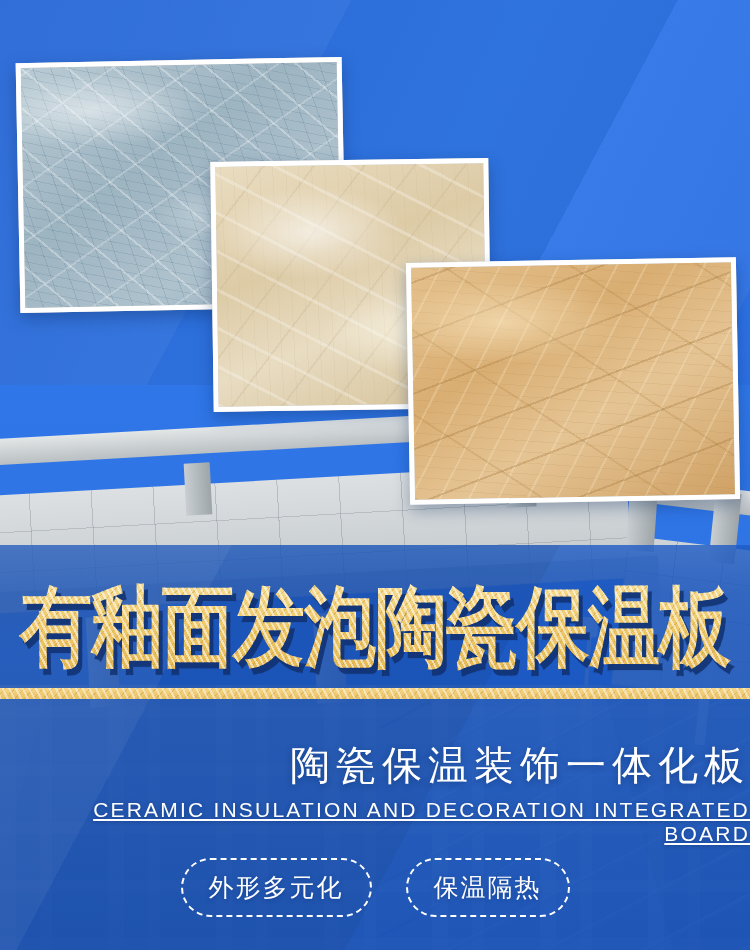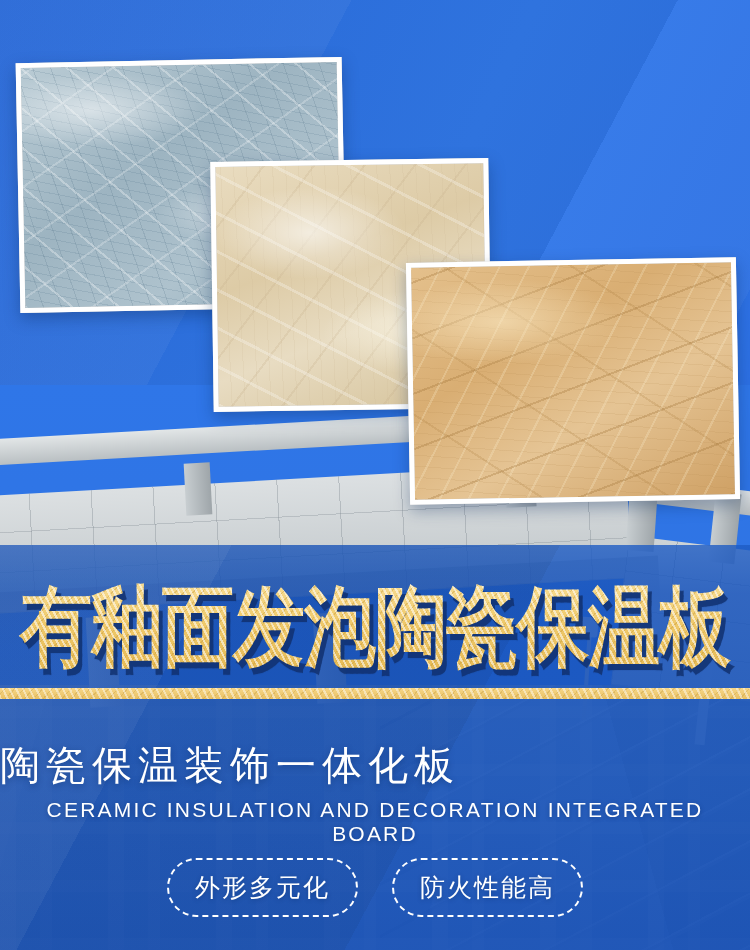--- a/index.html
+++ b/index.html
@@ -215,35 +215,36 @@
     -webkit-background-clip:text;
     background-clip:text;
     filter:drop-shadow(4px 5px 0px rgba(16,48,110,.85));
     transform:scaleY(1.22);
     transform-origin:top center;
   }
 
   
   .sub-cn{
     position:absolute;left:0;right:0;top:738px;
-    text-align:left;
+    text-align:right;
     color:#ffffff;
     font-size:40px;
     letter-spacing:6px;
     font-family:"DejaVu Sans","Liberation Sans",sans-serif;
     text-shadow:0 2px 6px rgba(8,40,95,.45);
   }
   .sub-en{
     position:absolute;left:0;right:0;top:798px;
-    text-align:center;
+    text-align:right;
     color:#ffffff;
     font-size:21px;
     letter-spacing:2.2px;
     font-family:"Liberation Sans","DejaVu Sans",sans-serif;
     text-shadow:0 1px 4px rgba(8,40,95,.45);
+    text-decoration:underline;
   }
 
   
   .pills{
     position:absolute;left:0;right:0;top:858px;
     display:flex;justify-content:center;align-items:center;
     gap:34px;
   }
   .pill{
     border:2px dashed #ffffff;
@@ -302,16 +303,16 @@
 
   <div class="headline">有釉面发泡陶瓷保温板</div>
 
   <div class="gold-bar"></div>
 
   <div class="sub-cn">陶瓷保温装饰一体化板</div>
   <div class="sub-en">CERAMIC INSULATION AND DECORATION INTEGRATED BOARD</div>
 
   <div class="pills">
     <div class="pill">外形多元化</div>
-    <div class="pill">防火性能高</div>
+    <div class="pill">保温隔热</div>
   </div>
 
 </div>
 
 </body></html>

